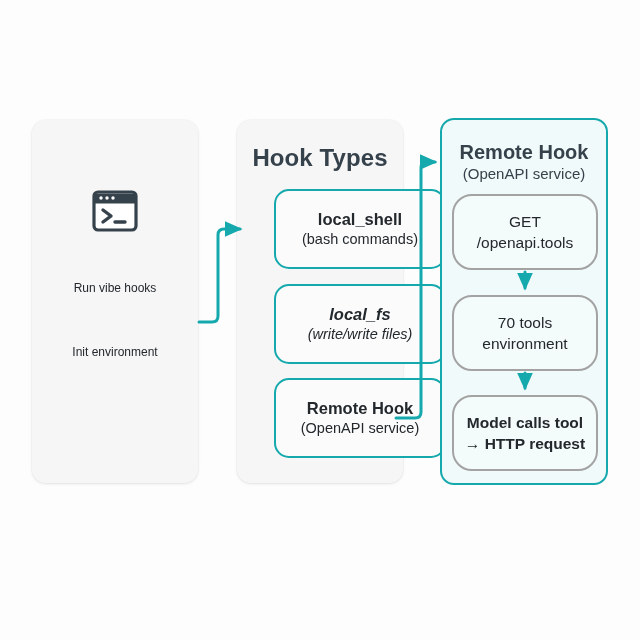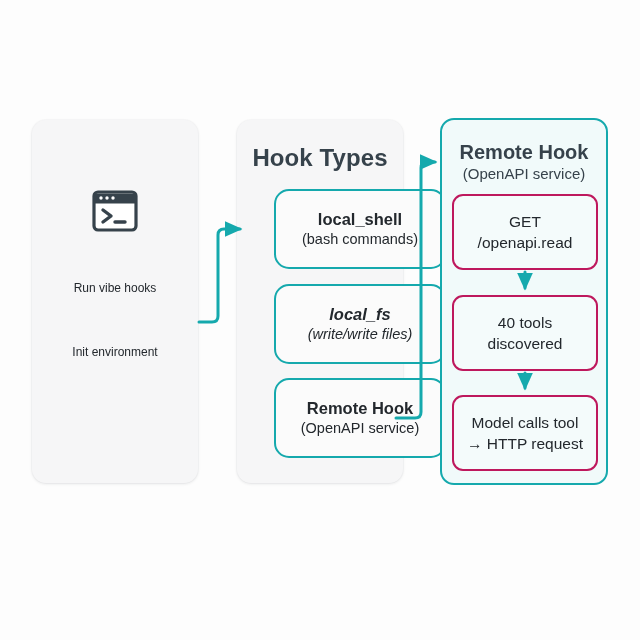--- a/index.html
+++ b/index.html
@@ -131,35 +131,35 @@
     margin-top: 1px;
   }
 
   
   .step-card {
     position: absolute;
     box-sizing: border-box;
     left: 452px;
     width: 146px;
     height: 76px;
-    border: 2px solid #be185d;
-    border-radius: 11px;
+    border: 2px solid #a3a3a3;
+    border-radius: 20px;
     background: #f4fbfb;
     display: flex;
     align-items: center;
     justify-content: center;
     text-align: center;
     font-size: 15.5px;
     color: #23282d;
     line-height: 21px;
     padding: 0 6px;
   }
   #step-card-0 { top: 194px; }
   #step-card-1 { top: 295px; }
-  #step-card-2 { top: 395px; }
+  #step-card-2 { top: 395px; font-weight: bold; }
 
   
   #connectors {
     position: absolute;
     left: 0;
     top: 0;
     width: 640px;
     height: 640px;
     pointer-events: none;
   }
@@ -211,28 +211,28 @@
   <div class="panel panel-accent" id="panel-remote"></div>
 
   <div id="remote-head">
     <span class="h-main">Remote Hook</span>
     <span class="h-sub">(OpenAPI service)</span>
   </div>
 
   <div class="step-card" id="step-card-0">
     <span>
       <span>GET</span><br>
-      <span>/openapi.read</span>
+      <span>/openapi.tools</span>
     </span>
   </div>
 
   <div class="step-card" id="step-card-1">
     <span>
-      <span>40 tools</span><br>
-      <span>discovered</span>
+      <span>70 tools</span><br>
+      <span>environment</span>
     </span>
   </div>
 
   <div class="step-card" id="step-card-2">
     <span>
       <span>Model calls tool</span><br>
       <span>→ HTTP request</span>
     </span>
   </div>
 

